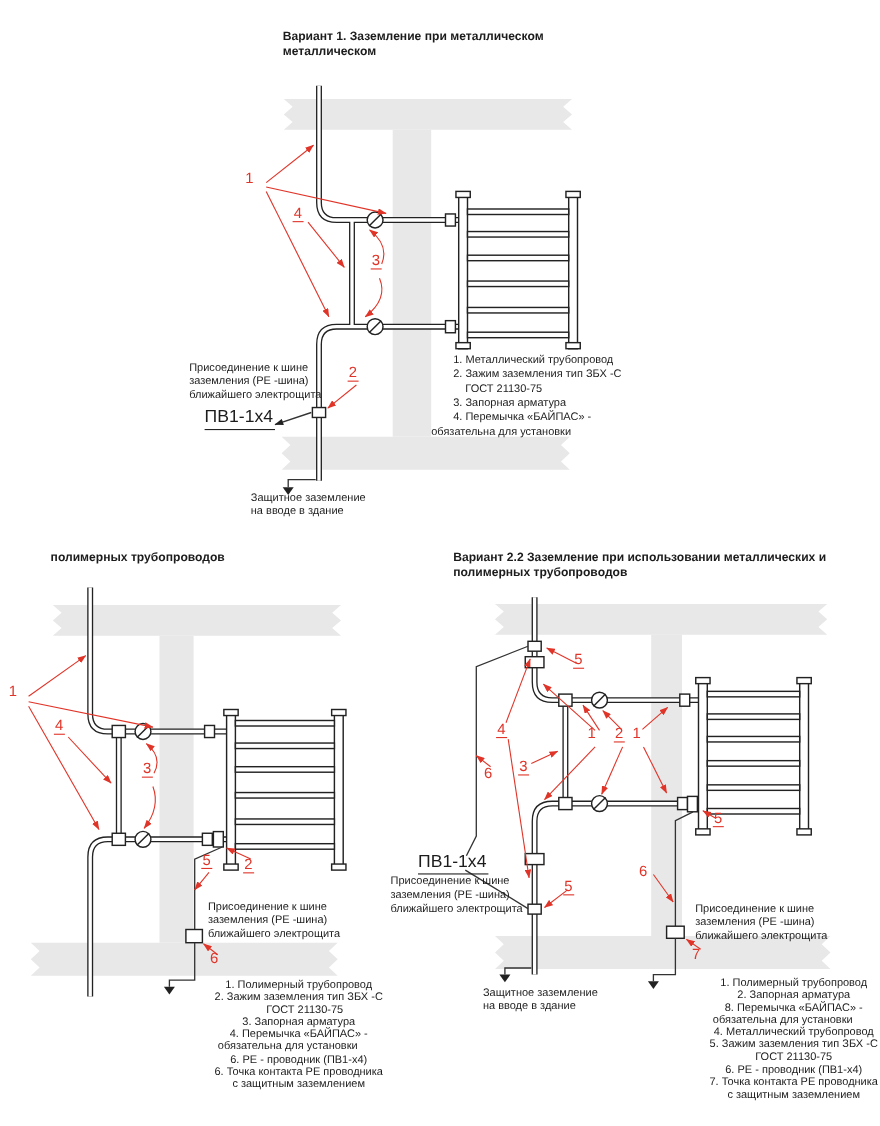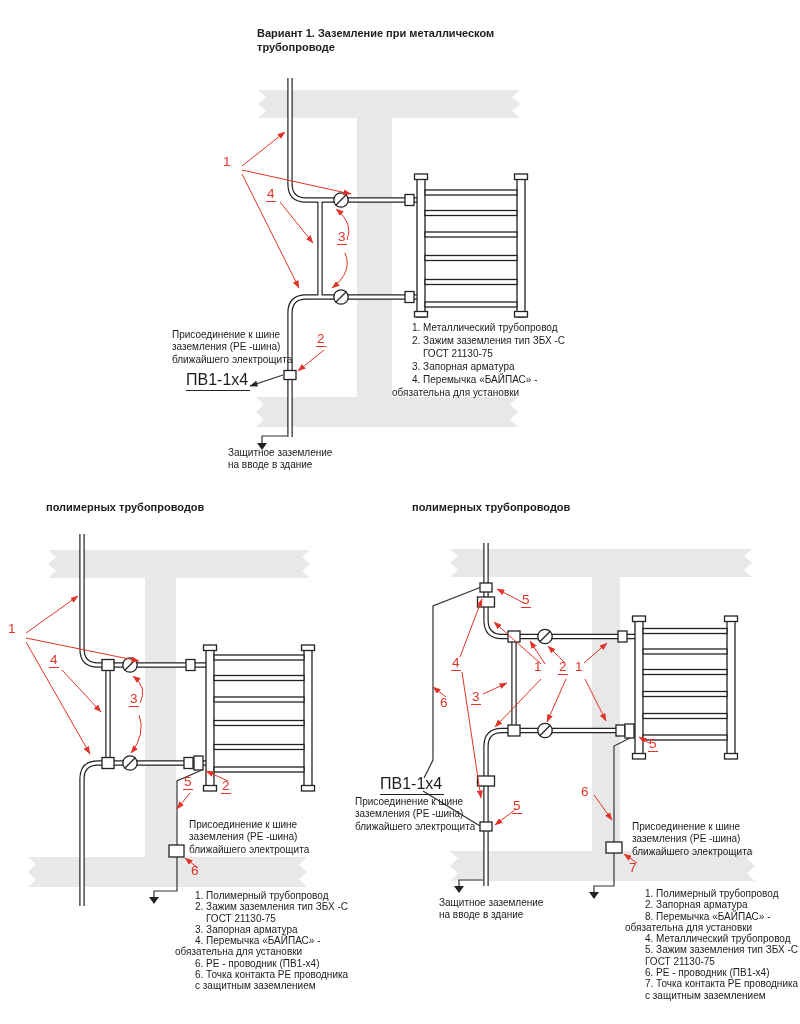--- a/index.html
+++ b/index.html
@@ -10,21 +10,21 @@
   .po{fill:none;stroke:#222;stroke-width:5.4;stroke-linejoin:round;}
   .pi{fill:none;stroke:#fff;stroke-width:3;stroke-linejoin:round;}
   .fit{fill:#fff;stroke:#222;stroke-width:1.3;}
   .vln{stroke:#222;stroke-width:1.3;}
   .wire{fill:none;stroke:#333;stroke-width:1.2;}
   .gtri{fill:#222;}
   .rl{fill:none;stroke:#e03428;stroke-width:1;marker-end:url(#ra);}
   .ttl{position:absolute;font-size:11px;font-weight:bold;line-height:13.5px;white-space:nowrap;}
   .txt{position:absolute;font-size:10px;line-height:12.4px;white-space:nowrap;}
   .leg{position:absolute;font-size:10px;line-height:12.9px;white-space:nowrap;}
-  .leg.tight{line-height:11.3px;}
+  .leg.tight{line-height:11.3px;text-align:center;}
   .lg{padding-left:20px;}
   .lg.ind{padding-left:31px;}
   .lg.ind2{padding-left:20px;}
   .lg.out{padding-left:0;}
   .co{position:absolute;color:#e03428;font-size:13.5px;line-height:14px;}
   .co.u{border-bottom:1px solid #e03428;padding:0 1px;}
   .pv{position:absolute;font-size:16px;border-bottom:1px solid #222;padding:0 2px 1px 0;white-space:nowrap;}
 </style>
 </head>
 <body>
@@ -237,21 +237,21 @@
     <path class="rl" d="M585,679 L606,721"></path>
     <path class="rl" d="M651,744 L639,737"></path>
     <path class="rl" d="M516,809 L495,825"></path>
     <path class="rl" d="M594,795 L612,820"></path>
     <path class="rl" d="M637,863 L624,854"></path>
   </g>
 </svg>
 
 <div class="ttl" style="left:257px;top:27px">
   <div>Вариант 1. Заземление при металлическом</div>
-  <div>трубопроводе</div>
+  <div>металлическом</div>
 </div>
 <div class="txt" style="left:172px;top:329px">
   <div>Присоединение к шине</div>
   <div>заземления (PE -шина)</div>
   <div>ближайшего электрощита</div>
 </div>
 <div class="pv" style="left:186px;top:371px">ПВ1-1x4</div>
 <div class="leg" style="left:392px;top:322px">
   <div class="lg">1. Металлический трубопровод</div>
   <div class="lg">2. Зажим заземления тип ЗБХ -С</div>
@@ -289,20 +289,21 @@
   <div class="lg ind2">с защитным заземлением</div>
 </div>
 <div class="co" style="left:8px;top:622px">1</div>
 <div class="co u" style="left:49px;top:653px">4</div>
 <div class="co u" style="left:129px;top:692px">3</div>
 <div class="co u" style="left:183px;top:775px">5</div>
 <div class="co u" style="left:221px;top:779px">2</div>
 <div class="co" style="left:191px;top:864px">6</div>
 
 <div class="ttl" style="left:412px;top:501px">
+  <div>Вариант 2.2 Заземление при использовании металлических и</div>
   <div>полимерных трубопроводов</div>
 </div>
 <div class="pv" style="left:380px;top:775px">ПВ1-1x4</div>
 <div class="txt" style="left:355px;top:796px">
   <div>Присоединение к шине</div>
   <div>заземления (PE -шина)</div>
   <div>ближайшего электрощита</div>
 </div>
 <div class="txt" style="left:632px;top:821px">
   <div>Присоединение к шине</div>

